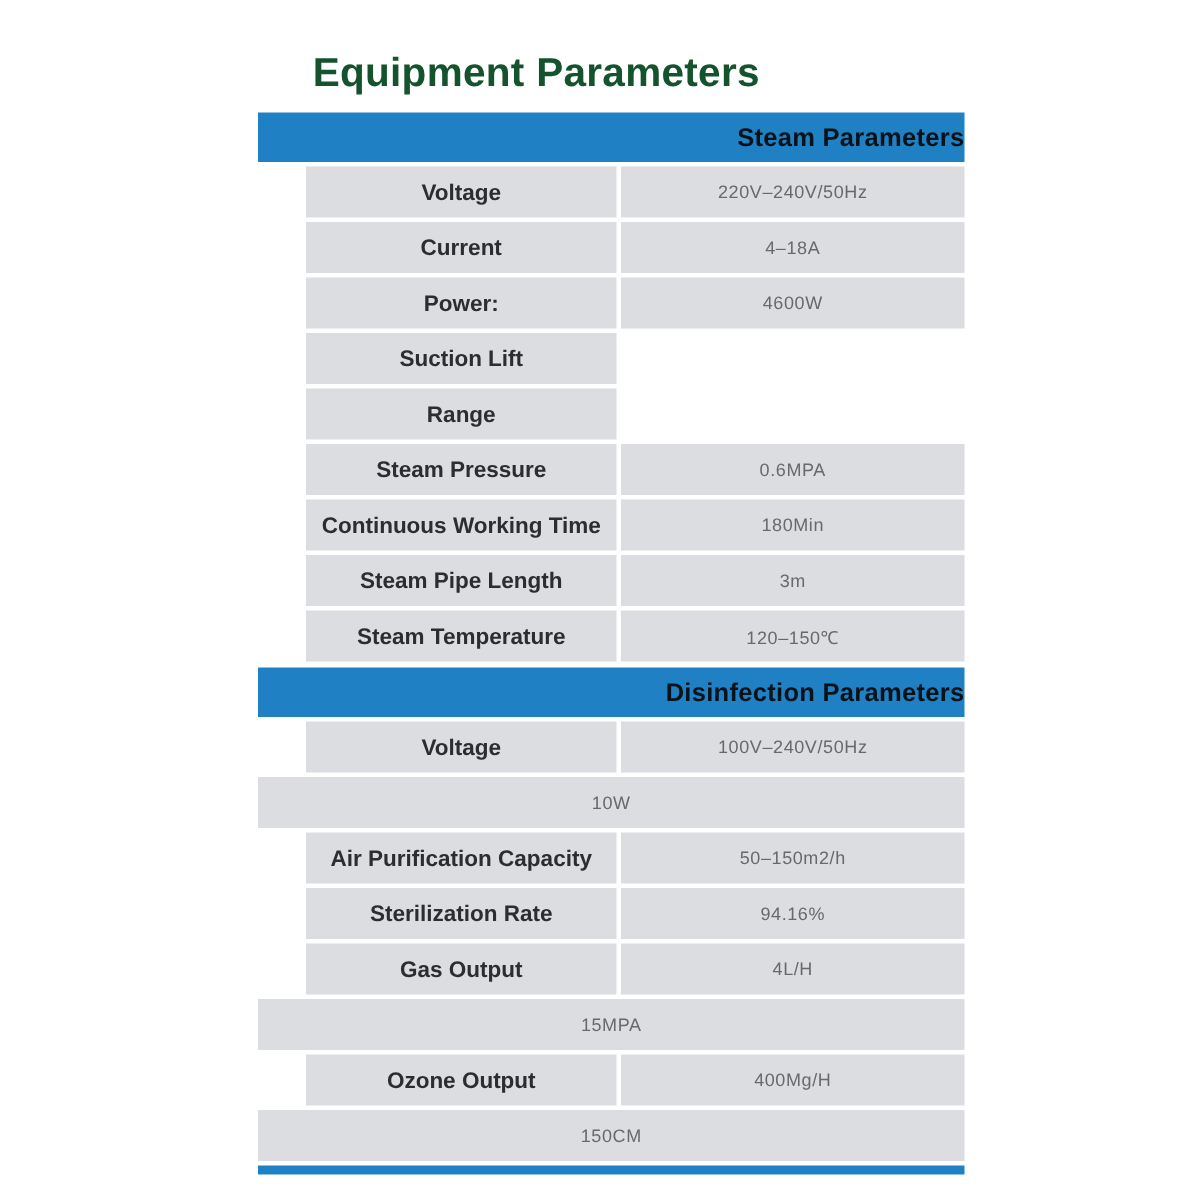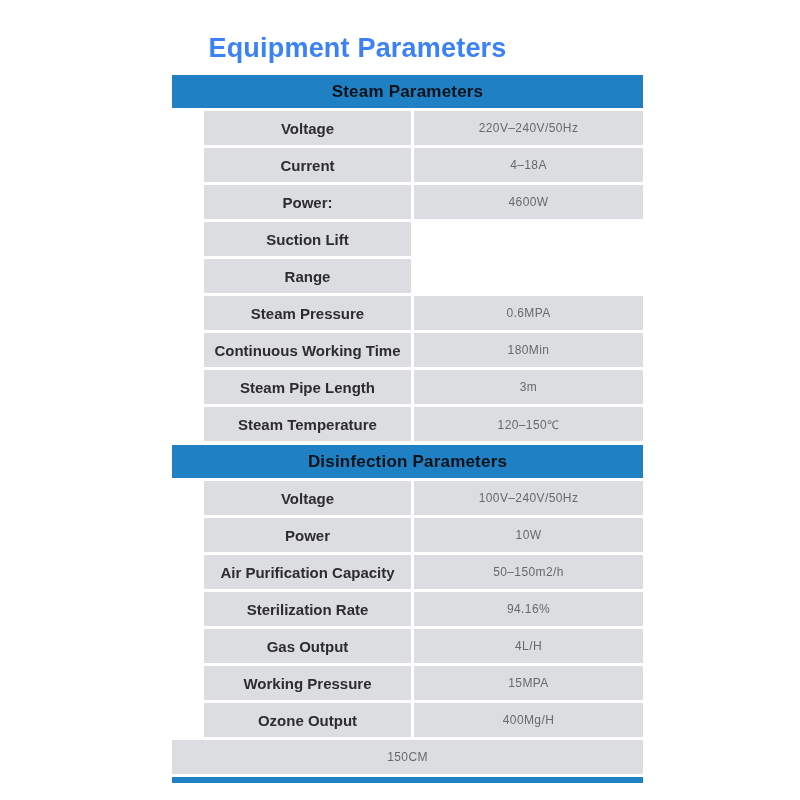--- a/index.html
+++ b/index.html
@@ -16,36 +16,36 @@
     --value-color: #67696d;
   }
   .page-title {
     position: absolute;
     top: 33px;
     left: 0;
     width: 715px;
     text-align: center;
     font-size: 27px;
     font-weight: bold;
-    color: #3b82f6;
+    color: #14532d;
     letter-spacing: 0.2px;
   }
   .table-wrap {
     position: absolute;
     left: 172px;
     top: 75px;
     width: 471px;
   }
   .spec-section + .spec-section { margin-top: 4px; }
   .section-header {
     height: 33px;
     background: var(--blue);
     display: flex;
     align-items: center;
-    justify-content: center;
+    justify-content: flex-end;
     margin-bottom: 3px;
   }
   .section-header span {
     font-size: 17px;
     font-weight: bold;
     color: #0a1219;
     letter-spacing: 0.2px;
   }
   .row { display: flex; margin-bottom: 3px; }
   .cell {
@@ -135,41 +135,39 @@
     <div class="section-header">
       <span>Disinfection Parameters</span>
     </div>
     <div class="rows">
   <div class="row">
     <div class="cell label">Voltage</div>
     <div class="cell value">100V–240V/50Hz</div>
   </div>
 
   <div class="row">
-    <div class="cell label">Power</div>
     <div class="cell value">10W</div>
   </div>
 
   <div class="row">
     <div class="cell label">Air Purification Capacity</div>
     <div class="cell value">50–150m2/h</div>
   </div>
 
   <div class="row">
     <div class="cell label">Sterilization Rate</div>
     <div class="cell value">94.16%</div>
   </div>
 
   <div class="row">
     <div class="cell label">Gas Output</div>
     <div class="cell value">4L/H</div>
   </div>
 
   <div class="row">
-    <div class="cell label">Working Pressure</div>
     <div class="cell value">15MPA</div>
   </div>
 
   <div class="row">
     <div class="cell label">Ozone Output</div>
     <div class="cell value">400Mg/H</div>
   </div>
 
   <div class="row">
     <div class="cell value">150CM</div>

